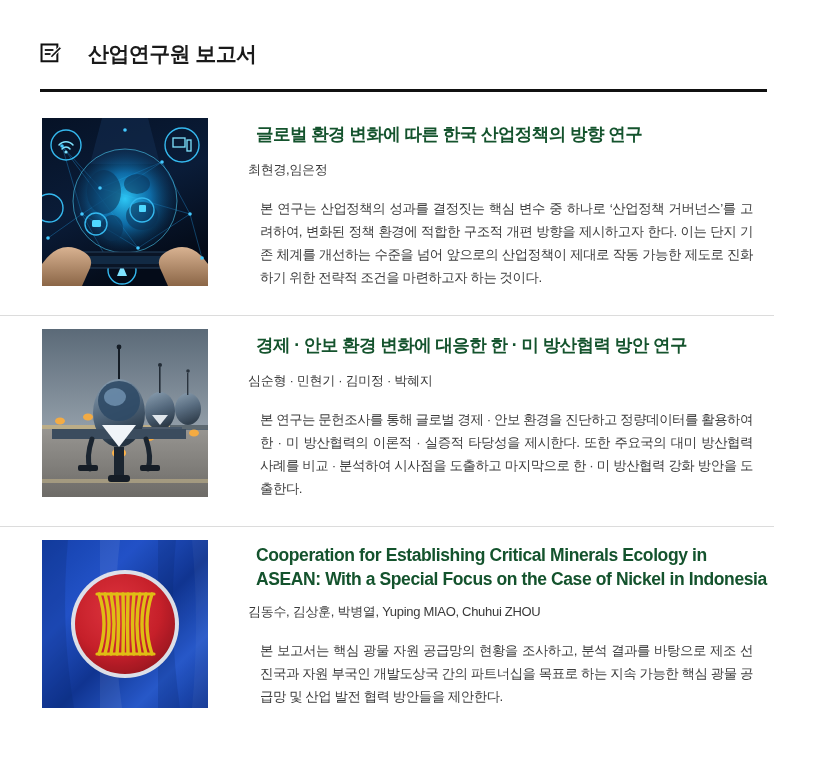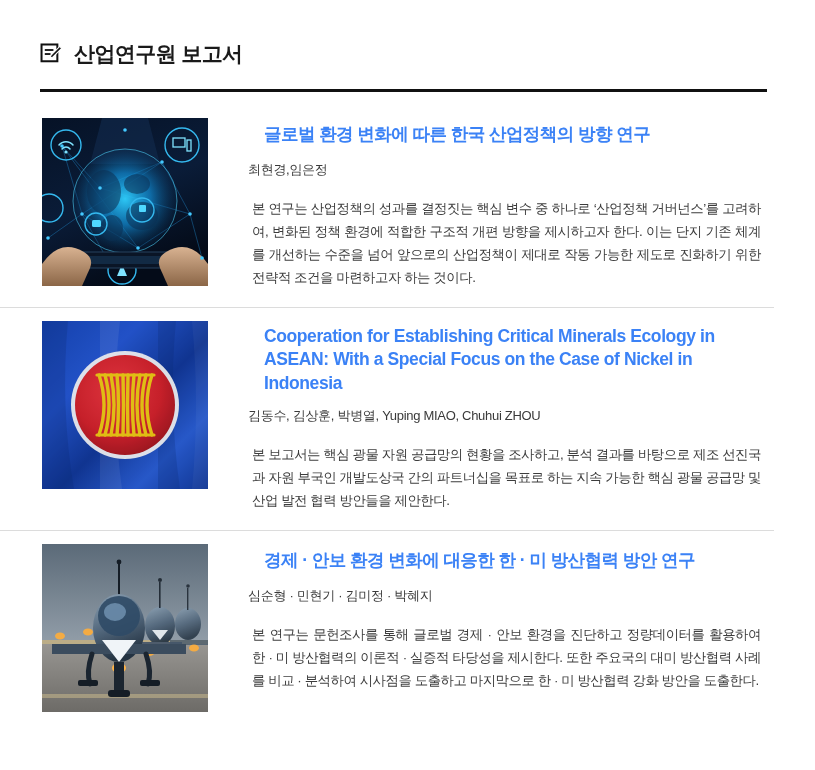--- a/index.html
+++ b/index.html
@@ -19,21 +19,21 @@
     background: #ffffff;
   }
 
   
   .section-header {
     position: absolute;
     left: 40px;
     top: 42px;
     display: flex;
     align-items: center;
-    gap: 11px;
+    gap: 25px;
   }
 
   .header-icon {
     width: 23px;
     height: 23px;
     display: block;
     flex: 0 0 auto;
   }
 
   .header-title {
@@ -93,24 +93,24 @@
   .article-body {
     flex: 1 1 auto;
     padding-left: 40px;
     padding-top: 4px;
     min-width: 0;
   }
 
   .article-title {
     font-size: 17.5px;
     font-weight: 700;
-    color: #3b82f6;
+    color: #14532d;
     line-height: 1.42;
     letter-spacing: -0.55px;
-    margin: 0 0 14px 16px;
+    margin: 0 0 14px 8px;
   }
 
   .article-title.latin {
     letter-spacing: -0.4px;
     line-height: 1.33;
     margin-bottom: 12px;
   }
 
   .article-authors {
     font-size: 13px;
@@ -121,21 +121,21 @@
     margin: 0 0 18px 0;
   }
 
   .article-desc {
     font-size: 13.4px;
     font-weight: 400;
     color: #3c3c3c;
     line-height: 1.72;
     letter-spacing: -0.45px;
     text-align: justify;
-    margin: 4px;
+    margin: 12px;
     padding-right: 2px;
   }
 </style>
 </head>
 <body>
 
 <div class="page">
 
   <div class="section-header">
     <span class="header-icon-wrap">
@@ -234,76 +234,20 @@
             <circle cx="6" cy="120" r="1.8"></circle>
               <circle cx="160" cy="140" r="1.8"></circle>
             <circle cx="83" cy="12" r="1.8"></circle>
           </g>
         </svg>
       </div>
       <div class="article-body">
         <h2 class="article-title">글로벌 환경 변화에 따른 한국 산업정책의 방향 연구</h2>
         <div class="article-authors">최현경,임은정</div>
         <p class="article-desc">본 연구는 산업정책의 성과를 결정짓는 핵심 변수 중 하나로 ‘산업정책 거버넌스’를 고려하여, 변화된 정책 환경에 적합한 구조적 개편 방향을 제시하고자 한다. 이는 단지 기존 체계를 개선하는 수준을 넘어 앞으로의 산업정책이 제대로 작동 가능한 제도로 진화하기 위한 전략적 조건을 마련하고자 하는 것이다.</p>
-      </div>
-    </div>
-
-    <div class="article">
-      <div class="thumb">
-        <svg viewBox="0 0 166 168" preserveAspectRatio="xMidYMid slice" aria-hidden="true">
-          <defs>
-            <linearGradient id="g3blue" x1="0" y1="0" x2="1" y2="1">
-              <stop offset="0%" stop-color="#1746b8"></stop>
-              <stop offset="30%" stop-color="#2558d6"></stop>
-              <stop offset="55%" stop-color="#12399c"></stop>
-              <stop offset="78%" stop-color="#2a5fd8"></stop>
-              <stop offset="100%" stop-color="#123a9e"></stop>
-            </linearGradient>
-            <radialGradient id="g3red" cx="42%" cy="36%" r="72%">
-              <stop offset="0%" stop-color="#ef3a44"></stop>
-              <stop offset="60%" stop-color="#d6232e"></stop>
-              <stop offset="100%" stop-color="#9e1620"></stop>
-            </radialGradient>
-          </defs>
-          <rect width="166" height="168" fill="url(#g3blue)"></rect>
-
-          <g opacity="0.22">
-            <path d="M0 0 h26 q-8 84 6 168 H0 Z" fill="#0a2a76"></path>
-            <path d="M58 0 h20 q-10 84 2 168 H58 Z" fill="#ffffff" opacity="0.35"></path>
-            <path d="M116 0 h18 q-8 84 4 168 h-22 Z" fill="#0a2a76"></path>
-            <path d="M150 0 h16 v168 h-16 q8 -84 0 -168 Z" fill="#ffffff" opacity="0.2"></path>
-          </g>
-
-          <circle cx="83" cy="84" r="54" fill="#ffffff" opacity="0.92"></circle>
-          <circle cx="83" cy="84" r="50" fill="url(#g3red)"></circle>
-
-          <g stroke="#f2cc16" stroke-width="3.4" stroke-linecap="round" fill="none">
-            <path d="M57 54 q10 30 0 60"></path>
-            <path d="M63 54 q8 30 0 60"></path>
-            <path d="M69 54 q6 30 0 60"></path>
-            <path d="M75 54 q3 30 0 60"></path>
-            <path d="M81 54 q1 30 0 60"></path>
-            <path d="M86 54 q-1 30 0 60"></path>
-            <path d="M92 54 q-3 30 0 60"></path>
-            <path d="M98 54 q-6 30 0 60"></path>
-            <path d="M104 54 q-8 30 0 60"></path>
-            <path d="M110 54 q-10 30 0 60"></path>
-          </g>
-          <g stroke="#f2cc16" stroke-width="3.2" stroke-linecap="round">
-            <line x1="55" y1="54" x2="112" y2="54"></line>
-            <line x1="55" y1="114" x2="112" y2="114"></line>
-          </g>
-
-          <path d="M0 0 h166 v168 H0 Z" fill="#000000" opacity="0.07"></path>
-        </svg>
-      </div>
-      <div class="article-body">
-        <h2 class="article-title latin">Cooperation for Establishing Critical Minerals Ecology in ASEAN: With a Special Focus on the Case of Nickel in Indonesia</h2>
-        <div class="article-authors">김동수, 김상훈, 박병열, Yuping MIAO, Chuhui ZHOU</div>
-        <p class="article-desc">본 보고서는 핵심 광물 자원 공급망의 현황을 조사하고, 분석 결과를 바탕으로 제조 선진국과 자원 부국인 개발도상국 간의 파트너십을 목표로 하는 지속 가능한 핵심 광물 공급망 및 산업 발전 협력 방안들을 제안한다.</p>
       </div>
     </div>
 
     <div class="article">
       <div class="thumb">
         <svg viewBox="0 0 166 168" preserveAspectRatio="xMidYMid slice" aria-hidden="true">
           <defs>
             <linearGradient id="g2sky" x1="0" y1="0" x2="0" y2="1">
               <stop offset="0%" stop-color="#5b6a78"></stop>
               <stop offset="55%" stop-color="#8e9aa5"></stop>
@@ -363,14 +307,70 @@
           </g>
         </svg>
       </div>
       <div class="article-body">
         <h2 class="article-title">경제 · 안보 환경 변화에 대응한 한 · 미 방산협력 방안 연구</h2>
         <div class="article-authors">심순형 · 민현기 · 김미정 · 박혜지</div>
         <p class="article-desc">본 연구는 문헌조사를 통해 글로벌 경제 · 안보 환경을 진단하고 정량데이터를 활용하여 한 · 미 방산협력의 이론적 · 실증적 타당성을 제시한다. 또한 주요국의 대미 방산협력 사례를 비교 · 분석하여 시사점을 도출하고 마지막으로 한 · 미 방산협력 강화 방안을 도출한다.</p>
       </div>
     </div>
 
+    <div class="article">
+      <div class="thumb">
+        <svg viewBox="0 0 166 168" preserveAspectRatio="xMidYMid slice" aria-hidden="true">
+          <defs>
+            <linearGradient id="g3blue" x1="0" y1="0" x2="1" y2="1">
+              <stop offset="0%" stop-color="#1746b8"></stop>
+              <stop offset="30%" stop-color="#2558d6"></stop>
+              <stop offset="55%" stop-color="#12399c"></stop>
+              <stop offset="78%" stop-color="#2a5fd8"></stop>
+              <stop offset="100%" stop-color="#123a9e"></stop>
+            </linearGradient>
+            <radialGradient id="g3red" cx="42%" cy="36%" r="72%">
+              <stop offset="0%" stop-color="#ef3a44"></stop>
+              <stop offset="60%" stop-color="#d6232e"></stop>
+              <stop offset="100%" stop-color="#9e1620"></stop>
+            </radialGradient>
+          </defs>
+          <rect width="166" height="168" fill="url(#g3blue)"></rect>
+
+          <g opacity="0.22">
+            <path d="M0 0 h26 q-8 84 6 168 H0 Z" fill="#0a2a76"></path>
+            <path d="M58 0 h20 q-10 84 2 168 H58 Z" fill="#ffffff" opacity="0.35"></path>
+            <path d="M116 0 h18 q-8 84 4 168 h-22 Z" fill="#0a2a76"></path>
+            <path d="M150 0 h16 v168 h-16 q8 -84 0 -168 Z" fill="#ffffff" opacity="0.2"></path>
+          </g>
+
+          <circle cx="83" cy="84" r="54" fill="#ffffff" opacity="0.92"></circle>
+          <circle cx="83" cy="84" r="50" fill="url(#g3red)"></circle>
+
+          <g stroke="#f2cc16" stroke-width="3.4" stroke-linecap="round" fill="none">
+            <path d="M57 54 q10 30 0 60"></path>
+            <path d="M63 54 q8 30 0 60"></path>
+            <path d="M69 54 q6 30 0 60"></path>
+            <path d="M75 54 q3 30 0 60"></path>
+            <path d="M81 54 q1 30 0 60"></path>
+            <path d="M86 54 q-1 30 0 60"></path>
+            <path d="M92 54 q-3 30 0 60"></path>
+            <path d="M98 54 q-6 30 0 60"></path>
+            <path d="M104 54 q-8 30 0 60"></path>
+            <path d="M110 54 q-10 30 0 60"></path>
+          </g>
+          <g stroke="#f2cc16" stroke-width="3.2" stroke-linecap="round">
+            <line x1="55" y1="54" x2="112" y2="54"></line>
+            <line x1="55" y1="114" x2="112" y2="114"></line>
+          </g>
+
+          <path d="M0 0 h166 v168 H0 Z" fill="#000000" opacity="0.07"></path>
+        </svg>
+      </div>
+      <div class="article-body">
+        <h2 class="article-title latin">Cooperation for Establishing Critical Minerals Ecology in ASEAN: With a Special Focus on the Case of Nickel in Indonesia</h2>
+        <div class="article-authors">김동수, 김상훈, 박병열, Yuping MIAO, Chuhui ZHOU</div>
+        <p class="article-desc">본 보고서는 핵심 광물 자원 공급망의 현황을 조사하고, 분석 결과를 바탕으로 제조 선진국과 자원 부국인 개발도상국 간의 파트너십을 목표로 하는 지속 가능한 핵심 광물 공급망 및 산업 발전 협력 방안들을 제안한다.</p>
+      </div>
+    </div>
+
   </div>
 </div>
 
 </body></html>

